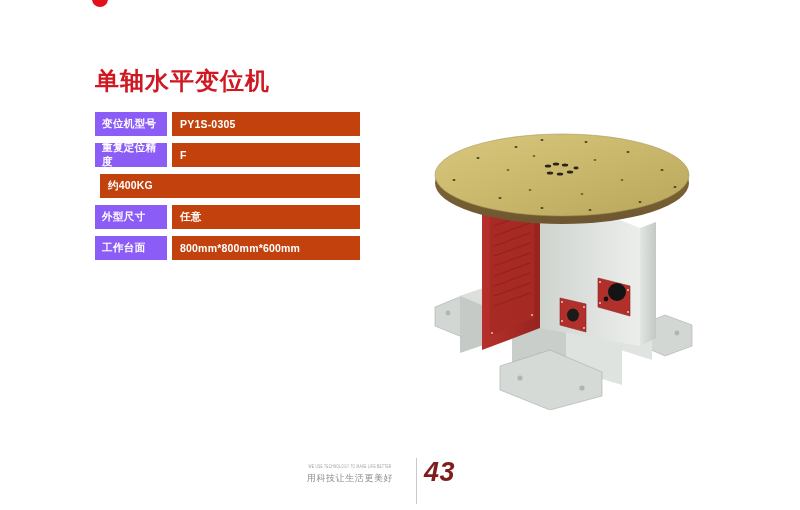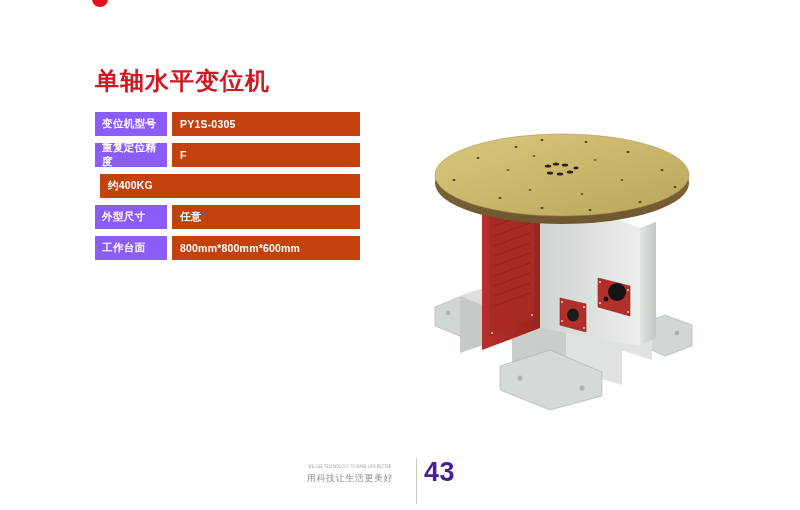--- a/index.html
+++ b/index.html
@@ -141,22 +141,23 @@
     width: 1px;
     height: 46px;
     background: #c9c9c9;
   }
   .footer-pageno {
     position: absolute;
     left: 136px;
     top: 2px;
     font-size: 27px;
     font-weight: bold;
-    color: #4c1d95;
+    color: #7f1d1d;
     letter-spacing: 0.5px;
+    font-style: italic;
   }
 </style>
 </head>
 <body>
 
 <div class="page">
 
   <div class="top-mark"></div>
 
   <div class="title">单轴水平变位机</div>

